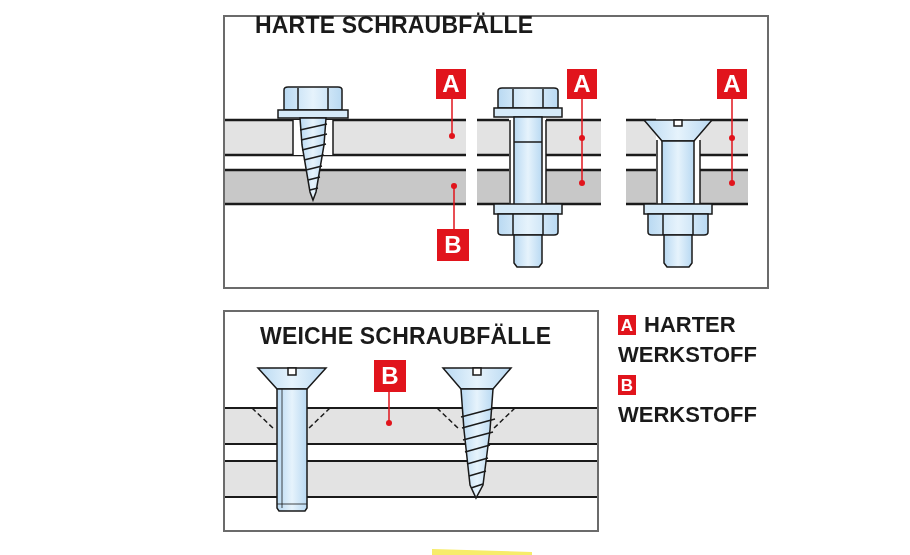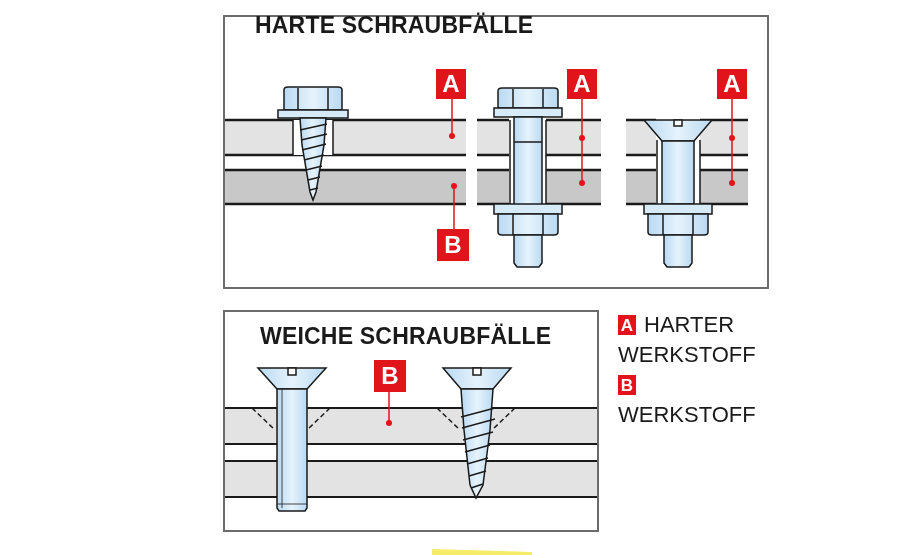--- a/index.html
+++ b/index.html
@@ -3,21 +3,21 @@
 <meta charset="utf-8">
 <style>
   html,body{margin:0;padding:0;background:#ffffff;}
   body{width:910px;height:555px;position:relative;overflow:hidden;font-family:"Liberation Sans",sans-serif;}
   .panel{position:absolute;border:2px solid #6b6b6b;background:#fff;box-sizing:border-box;}
   .title{position:absolute;font-family:"Liberation Sans",sans-serif;font-weight:bold;font-size:23px;color:#1a1a1a;letter-spacing:0.2px;white-space:nowrap;}
   svg{position:absolute;left:0;top:0;}
   .legend{position:absolute;left:618px;top:310px;}
   .legend-row{display:flex;align-items:center;height:30px;}
   .legend-badge{width:18px;height:20px;background:#e1141c;color:#fff;font-weight:bold;font-size:17px;display:flex;align-items:center;justify-content:center;margin-right:8px;line-height:1;}
-  .legend-text{font-weight:normal;font-size:22px;color:#1a1a1a;white-space:nowrap;line-height:1;}
+  .legend-text{font-weight:bold;font-size:22px;color:#1a1a1a;white-space:nowrap;line-height:1;}
   .yellow{position:absolute;left:432px;top:549px;width:100px;height:6px;}
 </style>
 </head>
 <body>
 
 <div class="panel" style="left:223px;top:15px;width:546px;height:274px;"></div>
 <div class="title" style="left:245px;top:12px;margin-left:10px;">HARTE SCHRAUBFÄLLE</div>
 
 <div class="panel" style="left:223px;top:310px;width:376px;height:222px;"></div>
 <div class="title" style="left:260px;top:323px;">WEICHE SCHRAUBFÄLLE</div>

